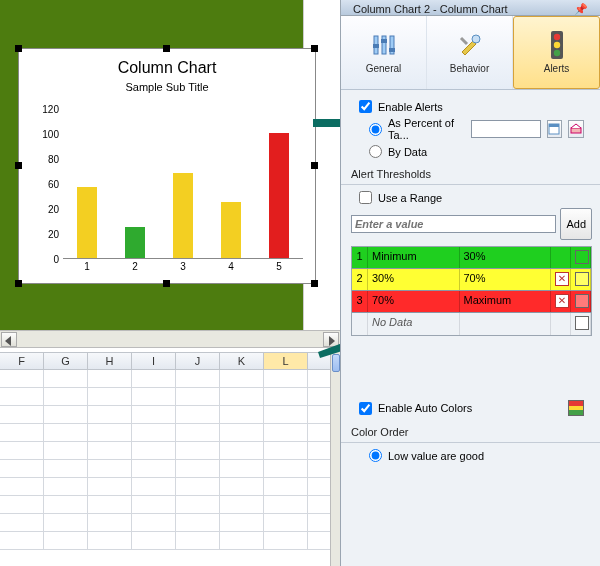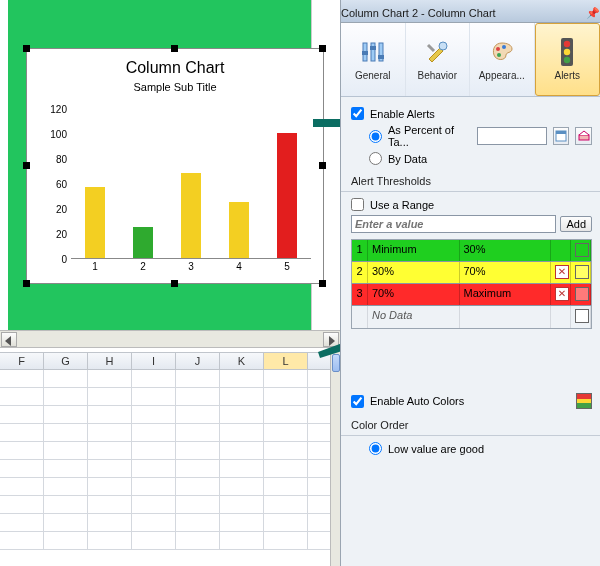--- a/index.html
+++ b/index.html
@@ -14,23 +14,23 @@
     position: relative;
   }
   .left-pane {
     position: absolute;
     left: 0; top: 0;
     width: 340px; height: 566px;
     background: #fff;
   }
   .canvas-area {
     position: absolute;
-    left: 8px; top: 0;
+    left: 0; top: 0;
     width: 304px; height: 330px;
-    background: #22c55e;
+    background: #4d7c0f;
     border-right: 1px solid #ccc;
   }
   .chart-object {
     position: absolute;
     left: 18px; top: 48px;
     width: 298px; height: 236px;
     background: #fff;
     border: 1px solid #888;
   }
   
@@ -147,28 +147,28 @@
 
   
   .right-pane {
     position: absolute;
     left: 340px; top: 0;
     width: 260px; height: 566px;
     background: #eef2f6;
     border-left: 1px solid #9aa5b1;
   }
   .panel-titlebar {
-    height: 23px;
+    height: 16px;
     background: linear-gradient(#d8e3f0,#b8c9dd);
     border-bottom: 1px solid #9aa5b1;
-    padding: 0 0;
+    padding: 0 12px;
     line-height: 18px;
     font-size: 11px;
     color: #1a1a1a;
-    display:flex; justify-content:space-between; align-items:flex-end;
+    display:flex; justify-content:space-between; align-items:flex-start;
   }
   .toolbar {
     display: flex;
     height: 74px;
     background: linear-gradient(#fdfdff,#e6edf6);
     border-bottom: 1px solid #b7c3d1;
   }
   .tool-btn {
     flex: 1;
     display: flex;
@@ -188,21 +188,21 @@
   }
   .tool-icon { width: 28px; height: 28px; display:flex; align-items:center; justify-content:center; }
 
   .panel-body {
     padding: 6px 8px 6px 10px;
   }
   .checkbox-row, .radio-row {
     display: flex;
     align-items: center;
     gap: 6px;
-    margin: 4px 0;
+    margin: 4px 8px;
     font-size: 11px;
   }
   input[type=checkbox], input[type=radio] {
     margin:0;
   }
   .indent { margin-left: 18px; }
   .text-input {
     border: 1px solid #8a96a5;
     height: 18px;
     padding: 0 3px;
@@ -222,21 +222,21 @@
   .add-row {
     display: flex;
     gap: 4px;
     align-items: center;
     margin-top: 4px;
   }
   .add-row .text-input { flex: 1; font-style: italic; font-weight:bold; color:#444;}
   .add-btn {
     border: 1px solid #8a96a5;
     background: linear-gradient(#fdfdfd,#e6e6e6);
-    height: 16px;
+    height: 32px;
     padding: 0 5px;
     font-size: 11px;
     cursor:pointer;
     border-radius:2px;
   }
   .thresh-table {
     margin-top: 6px;
     border: 1px solid #9aa5b1;
     font-size: 11px;
   }
@@ -495,31 +495,20 @@
     <div class="tool-btn">
       <span class="tool-icon">
         <svg width="26" height="26">
             <path d="M5 20 L16 9 l3 3 L8 23 z" fill="#e6c84a" stroke="#b89020"></path>
             <circle cx="19" cy="7" r="4" fill="#c7dff5" stroke="#5a8fc2"></circle>
             <path d="M4 6 l6 6" stroke="#9a9a9a" stroke-width="3"></path>
           </svg>
       </span>
       <span>Behavior</span>
     </div>
-    <div class="tool-btn">
-      <span class="tool-icon">
-        <svg width="26" height="26">
-            <path d="M13 4 C6 4 3 10 5 16 c2 6 12 6 12 0 c0-3 6-2 6-6 c0-4-5-6-10-6z" fill="#f2d9b5" stroke="#c2955a"></path>
-            <circle cx="9" cy="10" r="2" fill="#d44"></circle>
-            <circle cx="15" cy="8" r="2" fill="#3a7bd5"></circle>
-            <circle cx="10" cy="16" r="2" fill="#3aa655"></circle>
-          </svg>
-      </span>
-      <span>Appeara...</span>
-    </div>
     <div class="tool-btn active">
       <span class="tool-icon">
         <svg width="20" height="30">
             <rect x="4" y="1" width="12" height="28" rx="2" fill="#555"></rect>
             <circle cx="10" cy="7" r="3.2" fill="#e53935"></circle>
             <circle cx="10" cy="15" r="3.2" fill="#fdd835"></circle>
             <circle cx="10" cy="23" r="3.2" fill="#43a047"></circle>
           </svg>
       </span>
       <span>Alerts</span>

